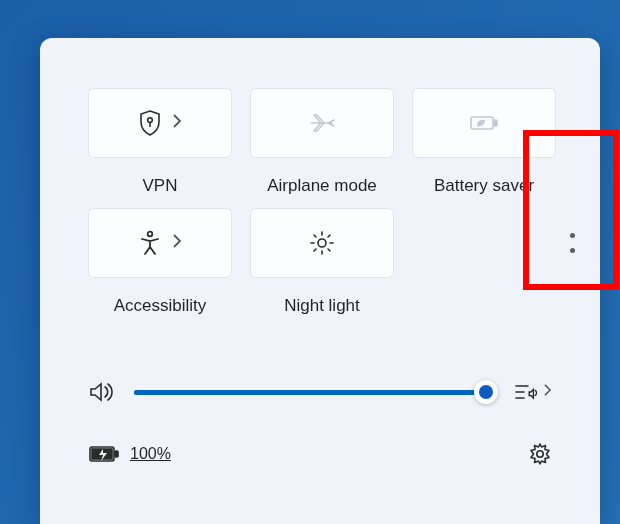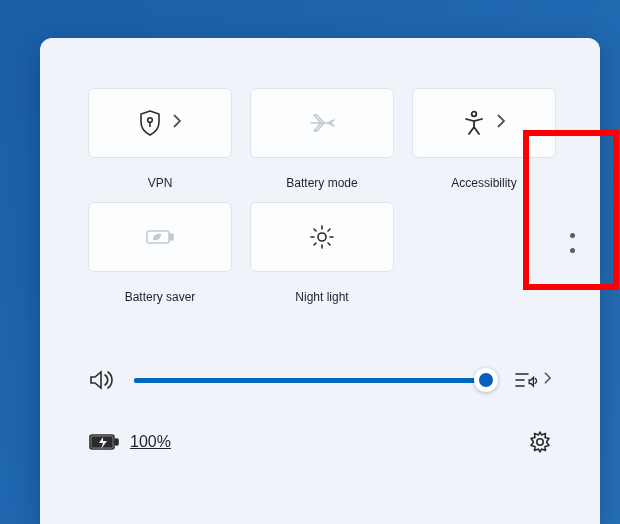--- a/index.html
+++ b/index.html
@@ -41,21 +41,21 @@
       cursor: pointer;
       gap: 10px;
     }
     .tile.active {
       background: linear-gradient(180deg, #0c5fbf 0%, #0a56ab 100%);
       border-color: #0a56ab;
     }
     .tile.disabled { color: #b9bfc8; }
     .tile-label {
       margin-top: 18px;
-      font-size: 12px;
+      font-size: 17px;
       color: #1f2328;
       white-space: nowrap;
     }
     .icon { display: inline-flex; align-items: center; justify-content: center; }
     .chevron { color: #555; }
     .tile.active .chevron, .tile.active .icon svg { color: #fff; }
     .tile.active .icon path, .tile.active .icon rect, .tile.active .icon line, .tile.active .icon circle { stroke: #fff; }
 
     .slider-row {
       display: flex;
@@ -156,51 +156,51 @@
     </div>
 
     <div class="tile-group">
       <div class="tile disabled">
         <span class="icon">
           <svg width="28" height="24" viewBox="0 0 28 24" fill="none" stroke="#c4c9d1" stroke-width="1.6">
             <path d="M3 12 L24 12 M20 12 L26 9 M20 12 L26 15 M13 12 L6 4 L9 4 L16 12 M13 12 L6 20 L9 20 L16 12" stroke-linecap="round" stroke-linejoin="round"></path>
           </svg>
         </span>
       </div>
-      <div class="tile-label">Battery mode</div>
+      <div class="tile-label">Airplane mode</div>
+    </div>
+
+    <div class="tile-group">
+      <div class="tile disabled">
+        <span class="icon">
+          <svg width="30" height="22" viewBox="0 0 30 22" fill="none" stroke="#c4c9d1" stroke-width="1.6">
+            <rect x="2" y="5" width="22" height="12" rx="2"></rect>
+            <rect x="25" y="8" width="3" height="6" rx="1" fill="#c4c9d1"></rect>
+            <path d="M8 14 C8 9 12 7 16 8 C16 13 12 15 8 14 Z" fill="#c4c9d1" stroke="none"></path>
+          </svg>
+        </span>
+      </div>
+      <div class="tile-label">Battery saver</div>
     </div>
 
     <div class="tile-group">
       <div class="tile">
         <span class="icon">
           <svg width="24" height="26" viewBox="0 0 24 26" fill="none" stroke="#2b2b2b" stroke-width="1.8" stroke-linecap="round">
             <circle cx="12" cy="4" r="2.3"></circle>
             <path d="M4 9 L12 11 L20 9 M12 11 L12 17 M12 17 L7 24 M12 17 L17 24"></path>
           </svg>
         </span>
         <span class="chevron">
           <svg width="10" height="16" viewBox="0 0 10 16" fill="none" stroke="#555" stroke-width="1.8">
               <path d="M2 2 L8 8 L2 14"></path>
             </svg>
         </span>
       </div>
       <div class="tile-label">Accessibility</div>
-    </div>
-
-    <div class="tile-group">
-      <div class="tile disabled">
-        <span class="icon">
-          <svg width="30" height="22" viewBox="0 0 30 22" fill="none" stroke="#c4c9d1" stroke-width="1.6">
-            <rect x="2" y="5" width="22" height="12" rx="2"></rect>
-            <rect x="25" y="8" width="3" height="6" rx="1" fill="#c4c9d1"></rect>
-            <path d="M8 14 C8 9 12 7 16 8 C16 13 12 15 8 14 Z" fill="#c4c9d1" stroke="none"></path>
-          </svg>
-        </span>
-      </div>
-      <div class="tile-label">Battery saver</div>
     </div>
 
     <div class="tile-group">
       <div class="tile">
         <span class="icon">
           <svg width="26" height="26" viewBox="0 0 26 26" fill="none" stroke="#2b2b2b" stroke-width="1.6" stroke-linecap="round">
             <circle cx="13" cy="13" r="4"></circle>
             <line x1="13" y1="2" x2="13" y2="5"></line>
             <line x1="13" y1="21" x2="13" y2="24"></line>
             <line x1="2" y1="13" x2="5" y2="13"></line>

